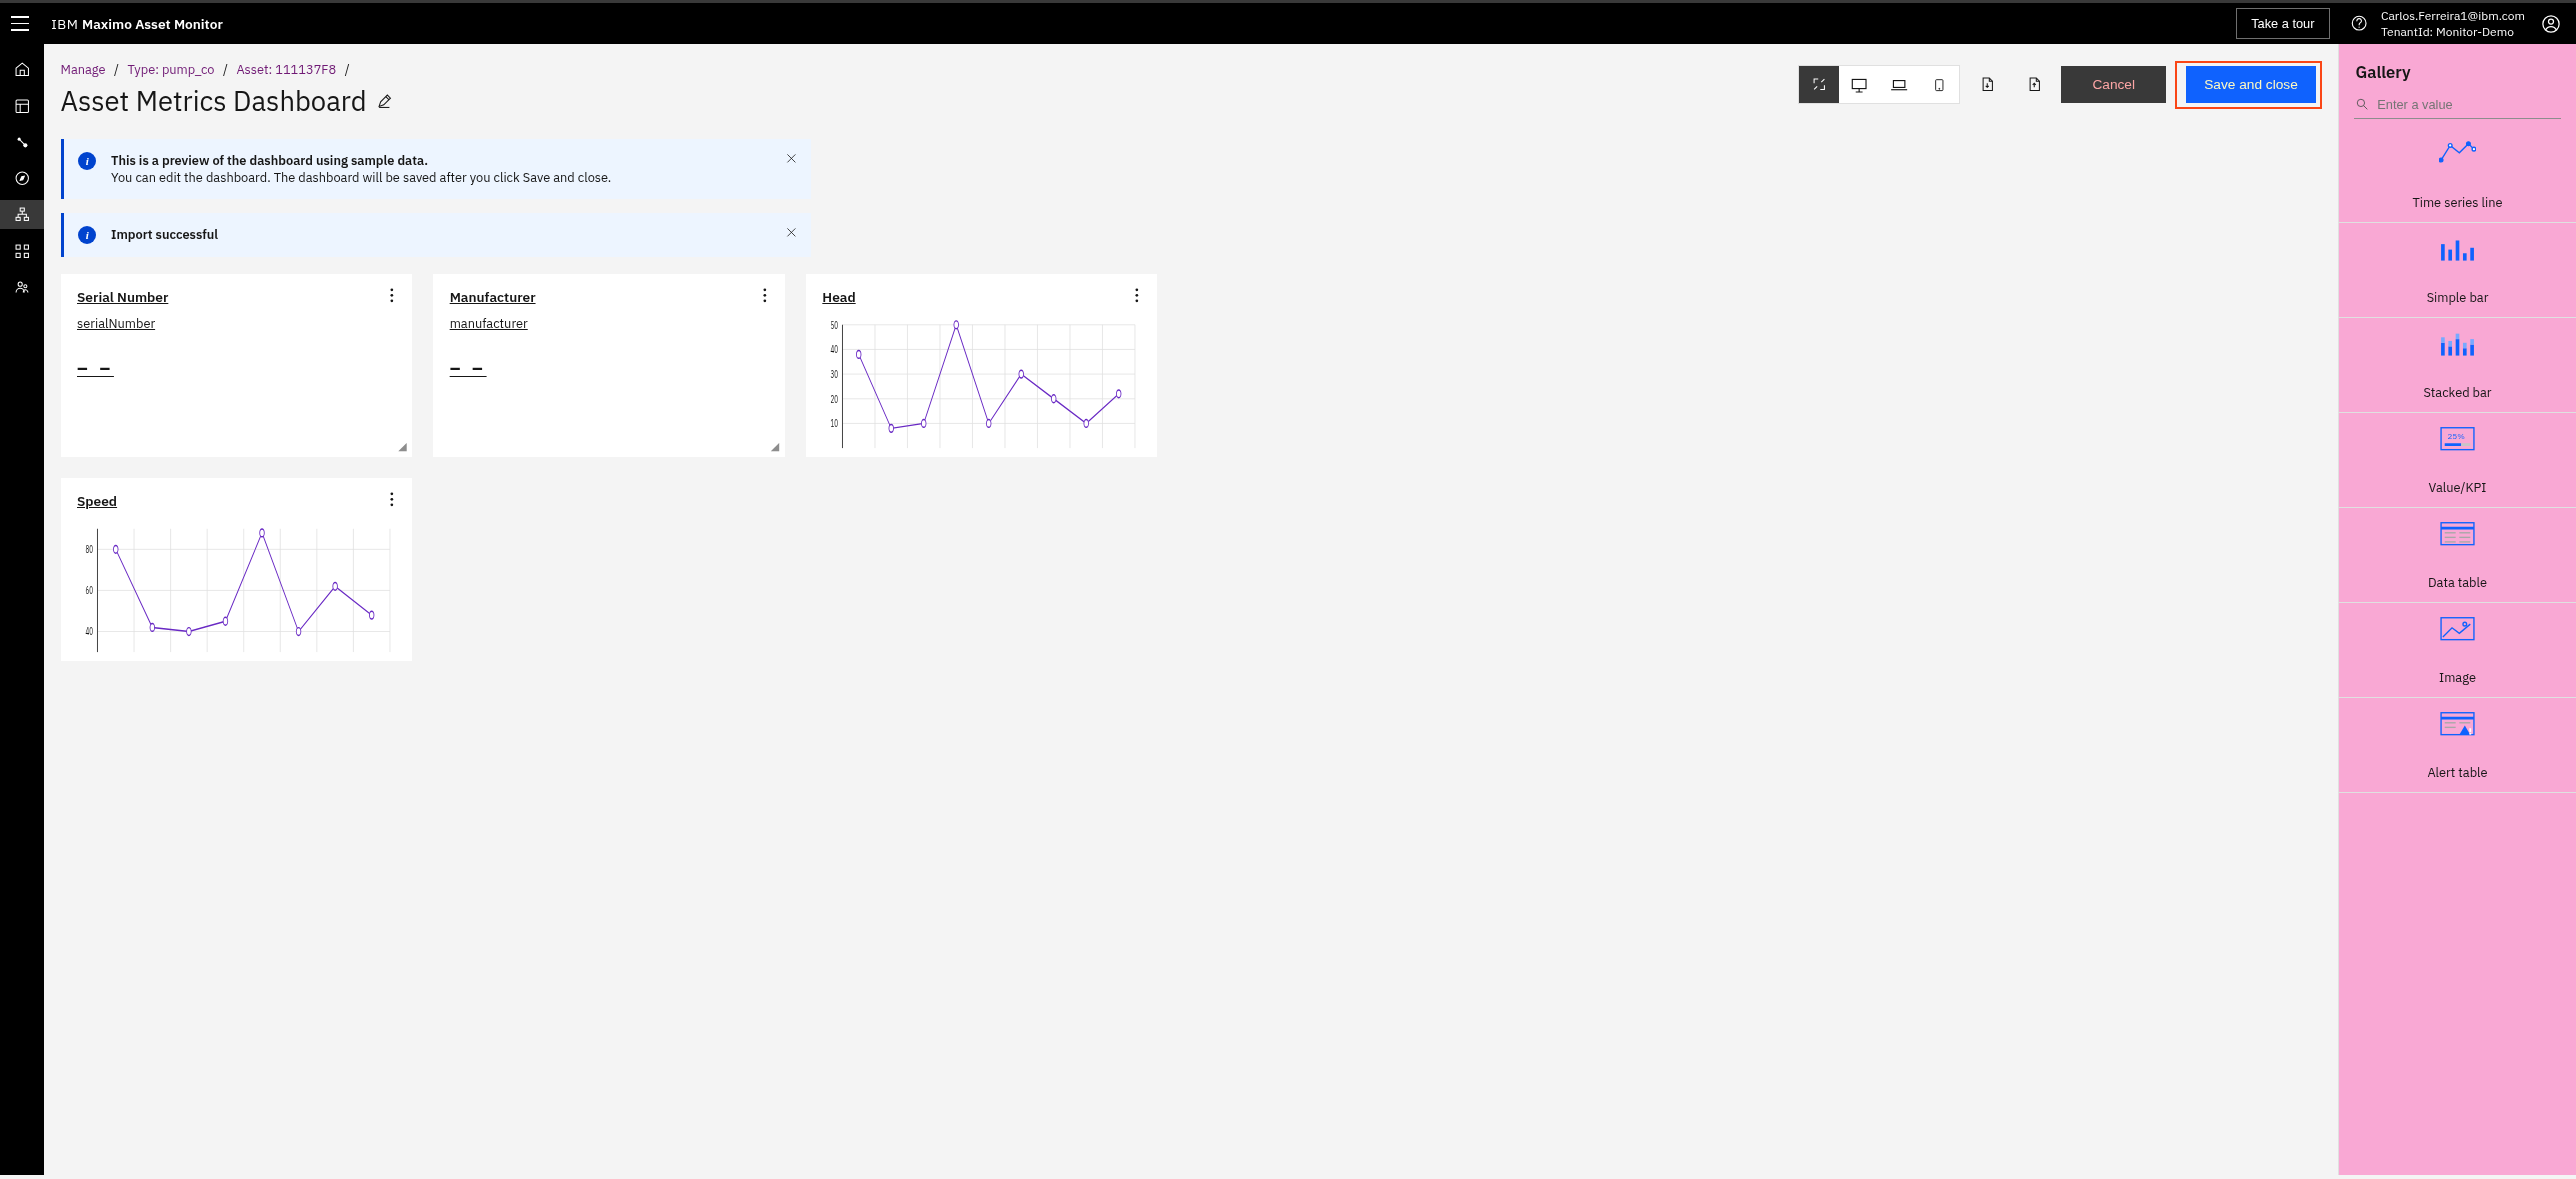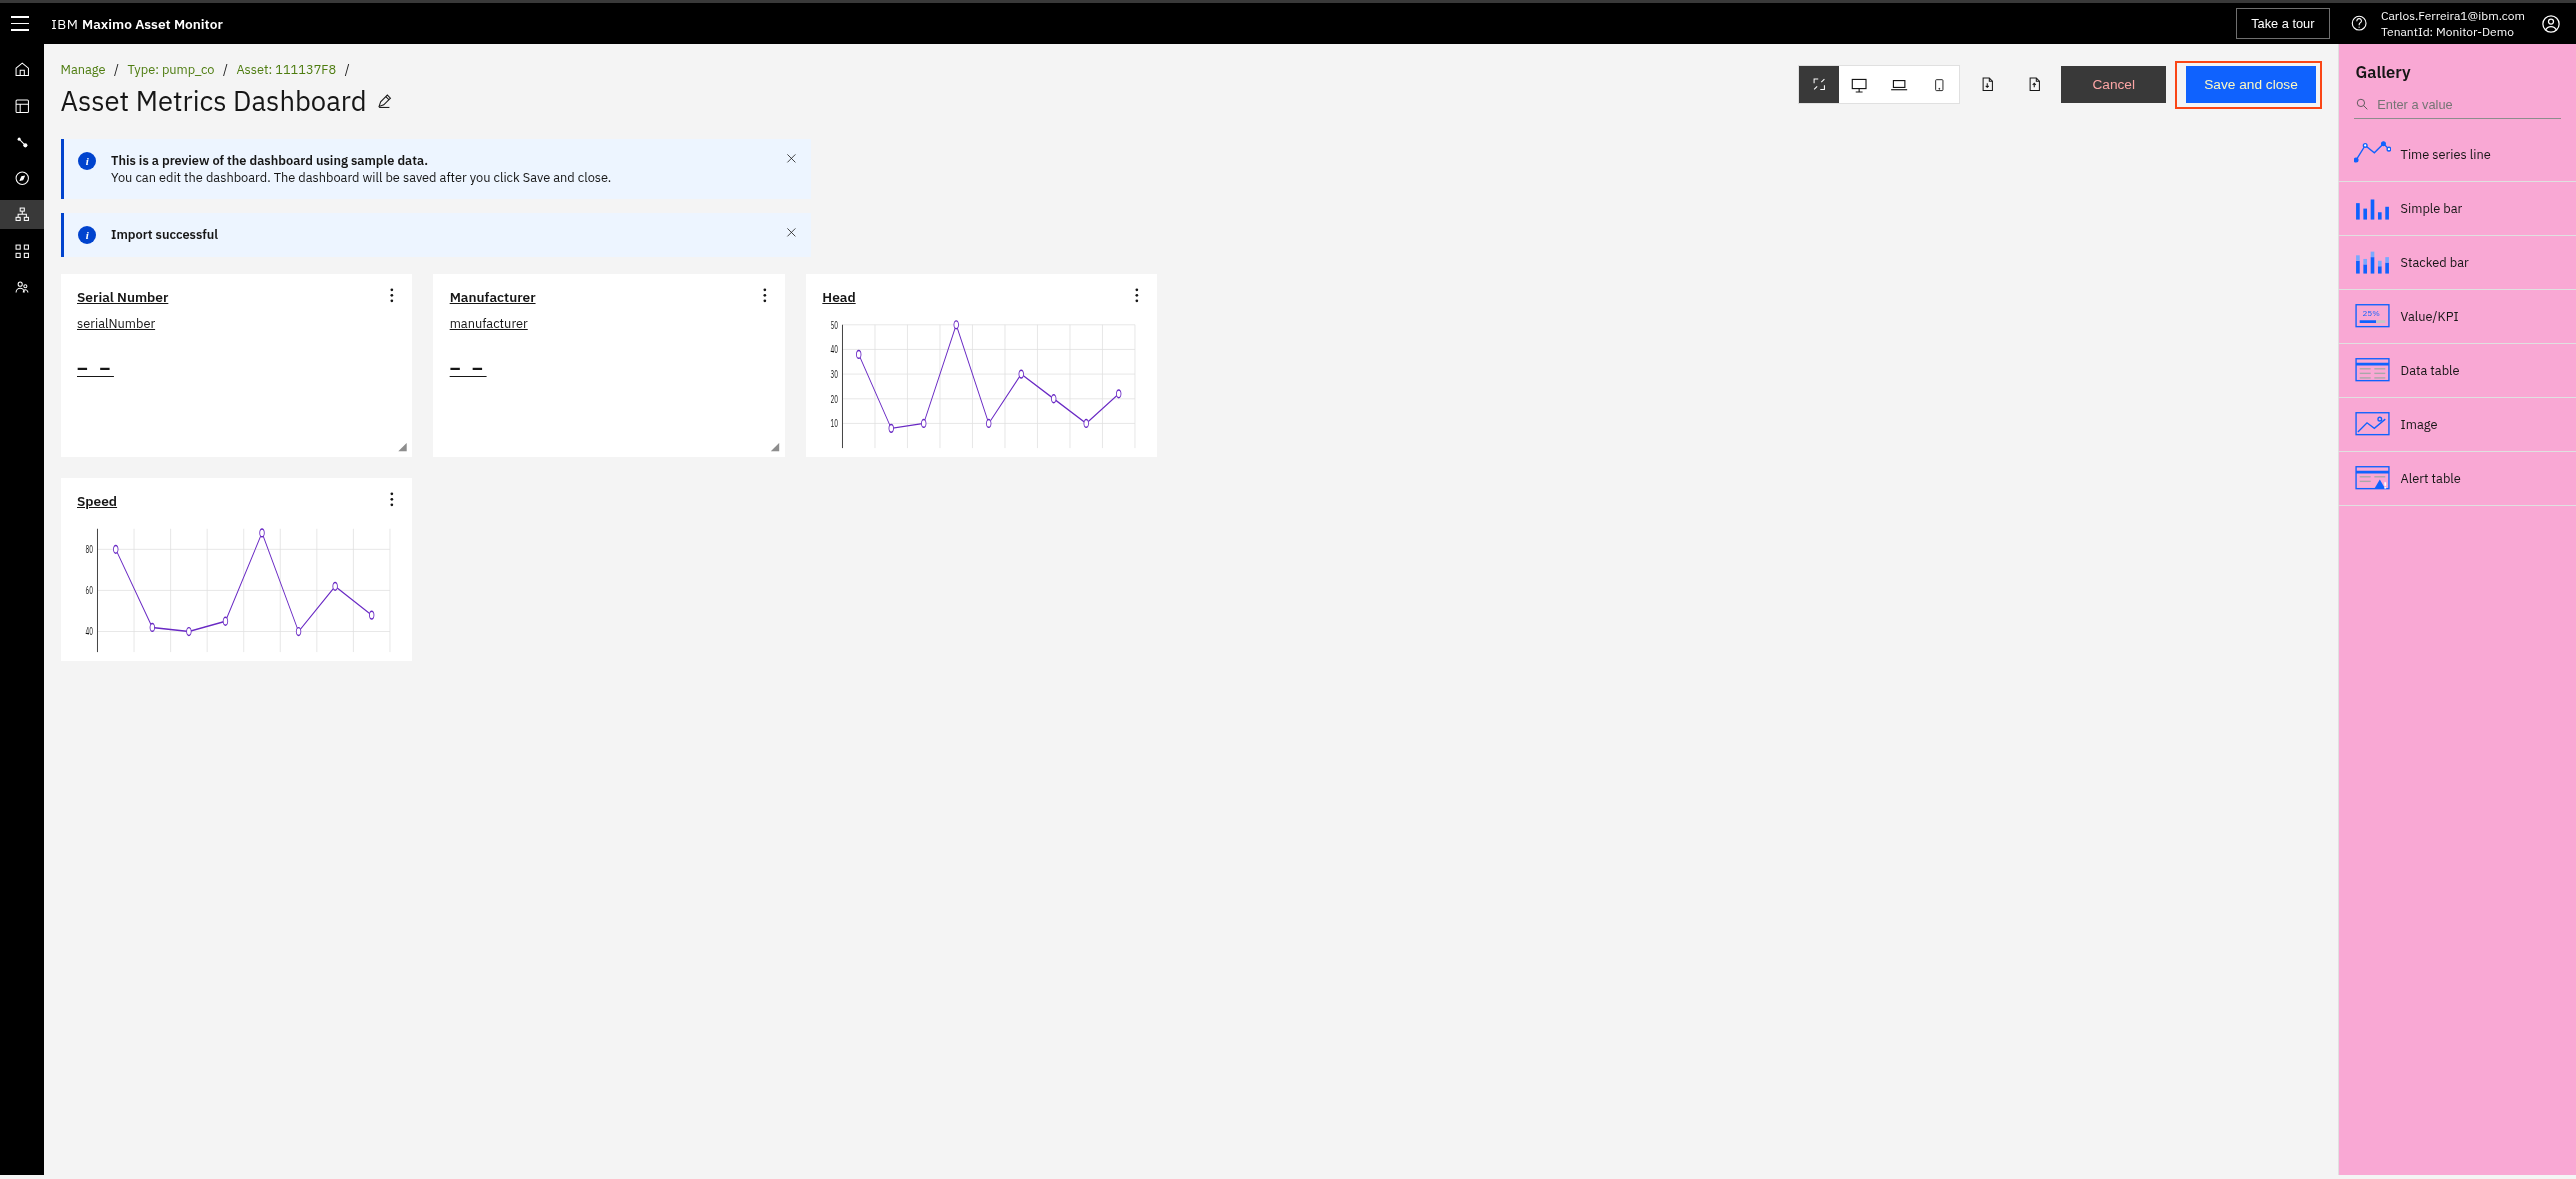--- a/index.html
+++ b/index.html
@@ -20,21 +20,21 @@
   
   .shell { display:flex; height:calc(100vh - 48px); }
   .leftnav { width:44px; background:#000; display:flex; flex-direction:column; align-items:center; padding-top:11px; gap:7.3px;}
   .leftnav .nav-item { width:44px; height:29px; display:flex; align-items:center; justify-content:center; color:#fff; cursor:pointer;}
   .leftnav .nav-item.active { background:#393939; }
   .main { flex:1; background:#f4f4f4; overflow:auto; padding:16.5px 16.5px 0 16.5px; position:relative;}
   .rightpanel { width:238px; background:#f9a8d4; border-left:0.9px solid #e0e0e0; display:flex; flex-direction:column;}
   
   .page-top { display:flex; align-items:flex-start; gap:22px; }
   .crumbs { font-size:12.8px; color:#0f62fe;}
-  .crumbs a { color:#4d7c0f; text-decoration:none; cursor:pointer;}
+  .crumbs a { color:#701a75; text-decoration:none; cursor:pointer;}
   .crumbs .sep { color:#161616; margin:0 5.5px;}
   .page-title { font-size:27.4px; font-weight:400; margin-top:5.5px; display:flex; align-items:center; gap:9.1px;}
   .edit-icon { width:16.5px; height:16.5px; color:#161616; cursor:pointer;}
   .toolbar { display:flex; align-items:center; gap:9.1px; margin-left:auto;}
   .toolbar-group { display:flex; border:0.9px solid #e0e0e0;}
   .toolbar-btn { width:40px; height:37px; display:flex; align-items:center; justify-content:center; background:#fff; color:#161616; cursor:pointer;}
   .toolbar-btn.dark { background:#393939; color:#fff; }
   .icon-btn-plain { width:37px; height:37px; display:flex; align-items:center; justify-content:center; cursor:pointer; color:#161616;}
   .btn-cancel { background:#393939; color:#fca5a5; border:none; padding:11px 31px; font-size:13.7px; cursor:pointer;}
   .btn-save { background:#0f62fe; color:#fef9c3; border:none; padding:11px 18px; font-size:13.7px; cursor:pointer;}
@@ -58,21 +58,21 @@
   .yaxis text { font-size:11px; fill:#161616;}
   .gridline { stroke:#e0e0e0; stroke-width:1;}
   .axisline { stroke:#161616; stroke-width:1;}
   .series { stroke:#6929c4; stroke-width:1.5; fill:none;}
   .pt { fill:#fff; stroke:#6929c4; stroke-width:1.5;}
   
   .gallery-title { font-size:16.5px; font-weight:600; padding:16.5px 16.5px 9.1px 16.5px;}
   .gallery-search { display:flex; align-items:flex-start; gap:7.3px; margin:0 14.6px 9.1px 14.6px; border-bottom:0.9px solid #8d8d8d; padding:5.5px 1.8px;}
   .gallery-search input { border:none; outline:none; font-size:12.8px; flex:1; background:transparent;}
   .gallery-list { display:flex; flex-direction:column;}
-  .gallery-item { display:flex; align-items:center; gap:10px; padding:11px 14.6px; border-bottom:0.9px solid #e0e0e0; cursor:pointer;}
+  .gallery-item { display:flex; align-items:center; gap:24px; padding:11px 14.6px; border-bottom:0.9px solid #e0e0e0; cursor:pointer;flex-direction:column;}
   .gitem-icon { width:37px; height:31px; display:flex; align-items:center; justify-content:center;}
   svg { display:block; }
 </style>
 </head>
 <body>
 
 <div class="header">
   <div class="hamburger">
     <span></span>
       <span></span>

